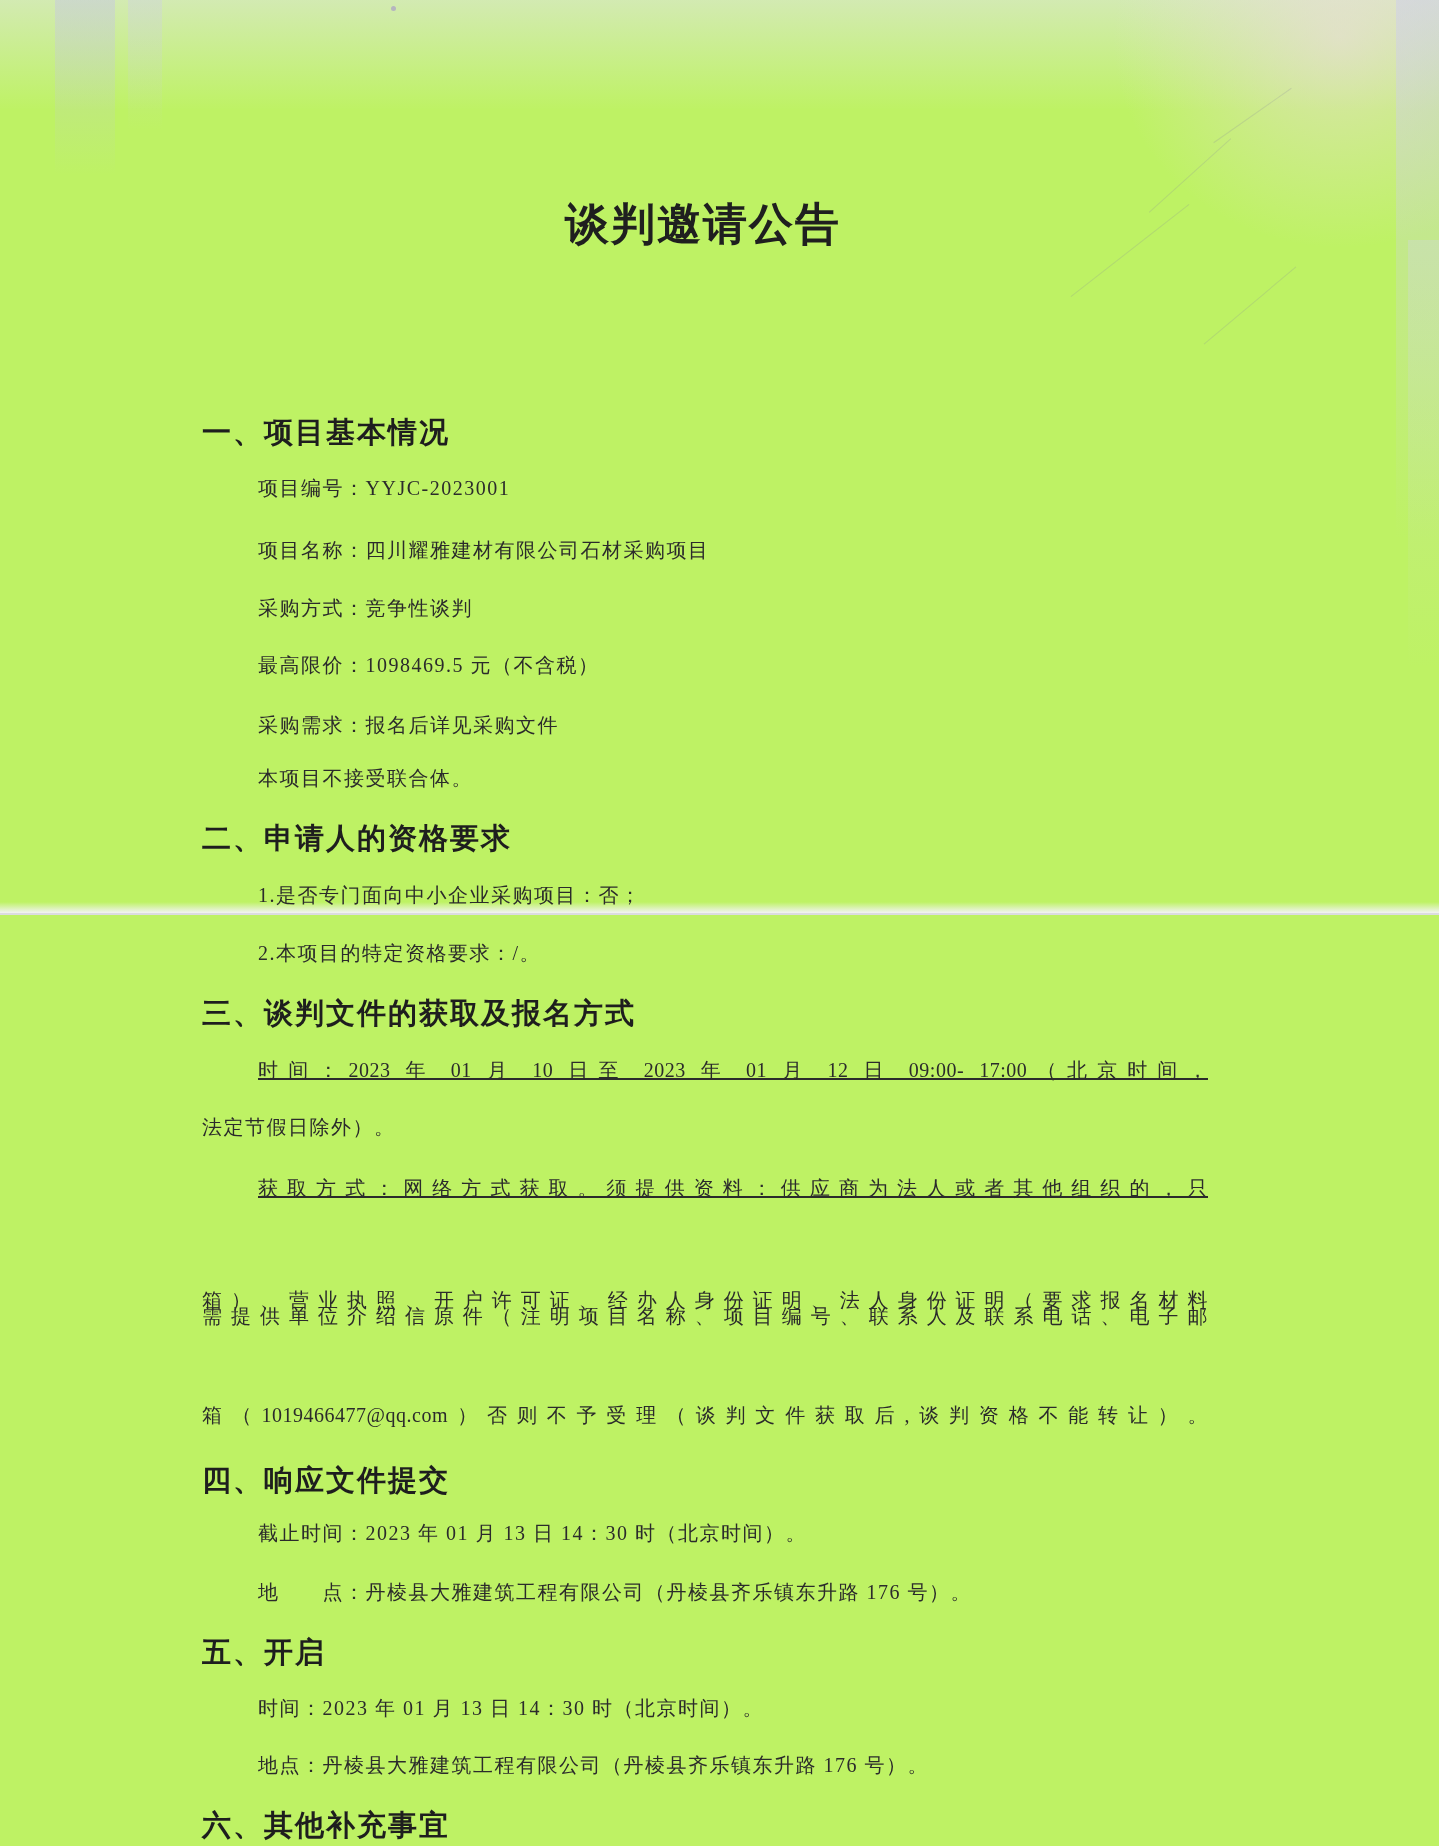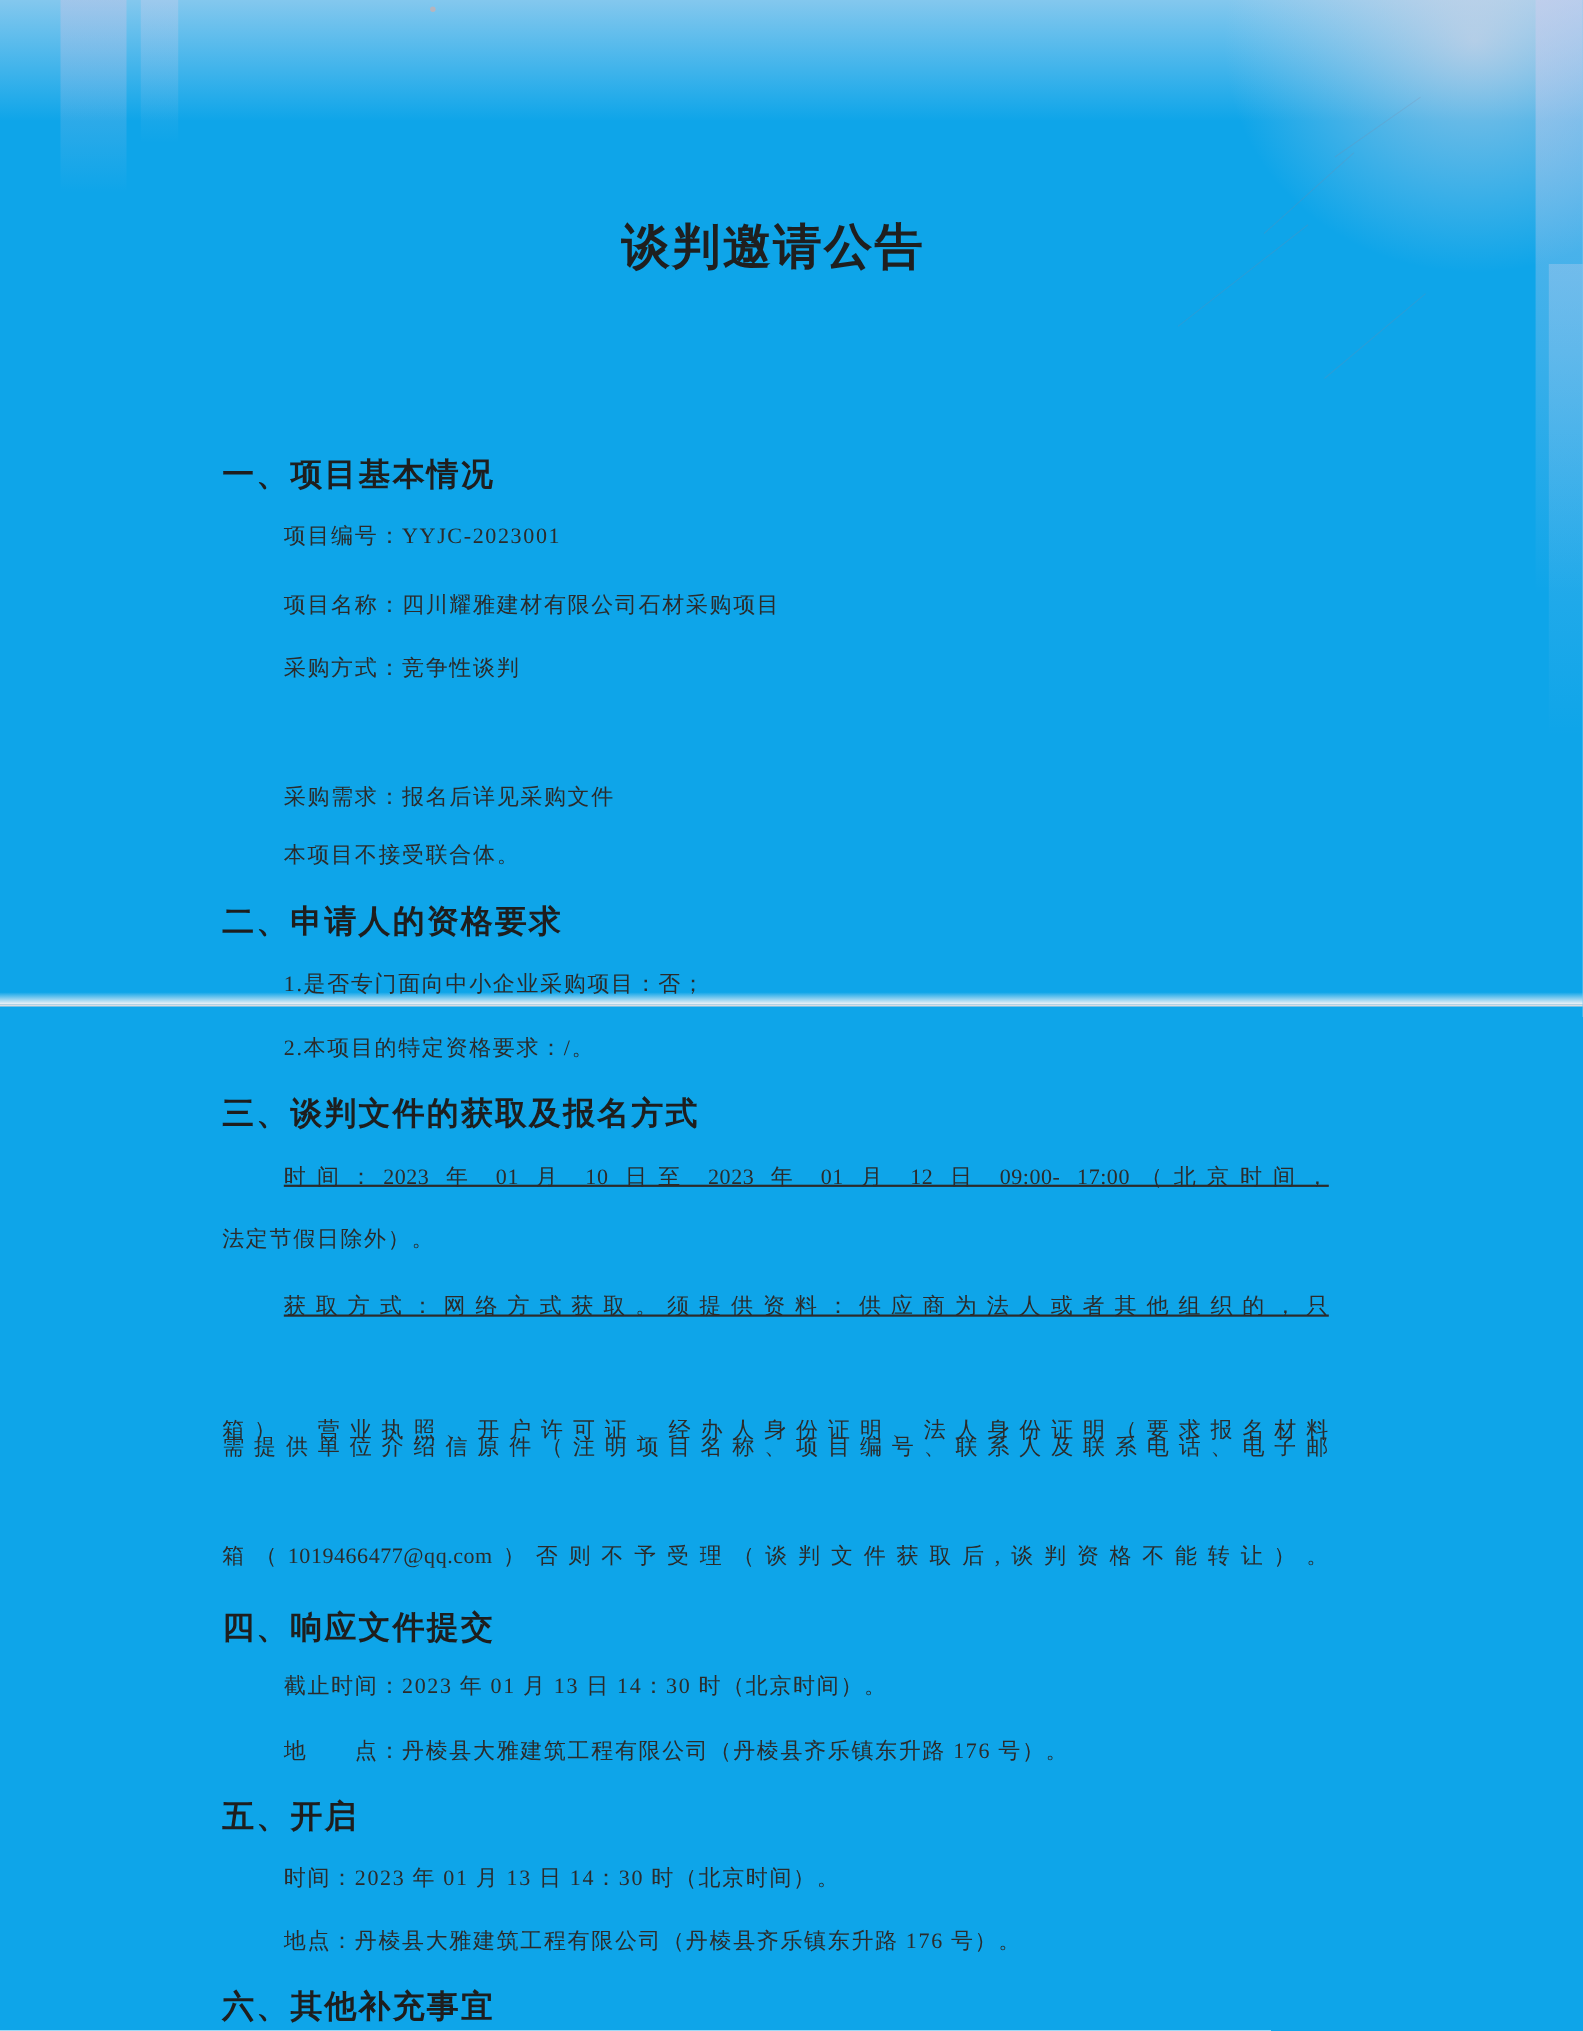--- a/index.html
+++ b/index.html
@@ -1,21 +1,21 @@
 <!DOCTYPE html>
 <html lang="zh"><head>
 <meta charset="utf-8">
 <style>
   html, body { margin: 0; padding: 0; background: #ffffff; }
   .page {
     position: relative;
     width: 1439px;
     height: 1846px;
     margin: 0 auto;
-    background: #0ea5e9;
+    background: #bef264;
     overflow: hidden;
     font-family: "Liberation Serif", serif;
   }
   .ln {
     position: absolute;
     color: #2b2b2b;
     font-size: 20px;
     line-height: 34px;
     white-space: nowrap;
   }
@@ -102,20 +102,21 @@
   <div class="art art-speck"></div>
   <div class="art art-scan-band"></div>
   <div class="art art-scan-line"></div>
 
   <h1 class="title">谈判邀请公告</h1>
 
   <div class="ln t-heading" style="top:415px">一、项目基本情况</div>
   <div class="ln t-body" style="top:471px">项目编号：YYJC-2023001</div>
   <div class="ln t-body" style="top:533px">项目名称：四川耀雅建材有限公司石材采购项目</div>
   <div class="ln t-body" style="top:591px">采购方式：竞争性谈判</div>
+  <div class="ln t-body" style="top:648px">最高限价：1098469.5 元（不含税）</div>
   <div class="ln t-body" style="top:708px">采购需求：报名后详见采购文件</div>
   <div class="ln t-body" style="top:761px">本项目不接受联合体。</div>
 
   <div class="ln t-heading" style="top:821px">二、申请人的资格要求</div>
   <div class="ln t-body" style="top:878px">1.是否专门面向中小企业采购项目：否；</div>
   <div class="ln t-body" style="top:936px">2.本项目的特定资格要求：/。</div>
 
   <div class="ln t-heading" style="top:996px">三、谈判文件的获取及报名方式</div>
   <div class="ln t-just t-ind" style="top:1053px">时间：2023 年 01 月 10 日至 2023 年 01 月 12 日 09:00- 17:00（北京时间，</div>
   <div class="ln t-cont" style="top:1110px">法定节假日除外）。</div>

